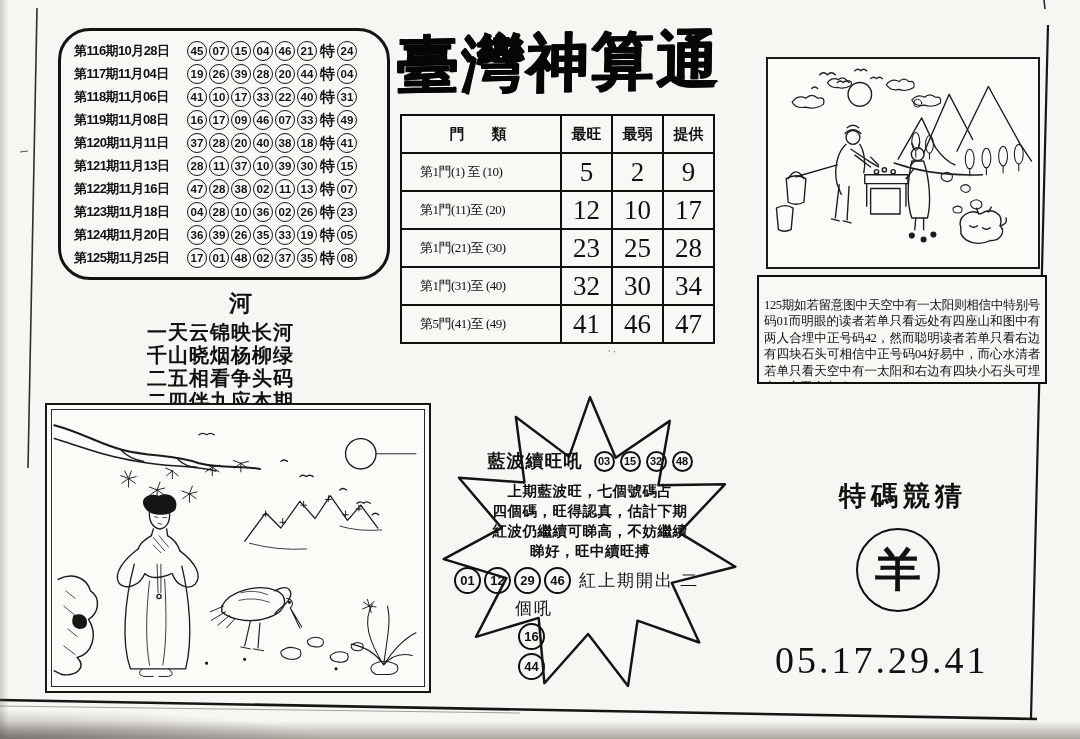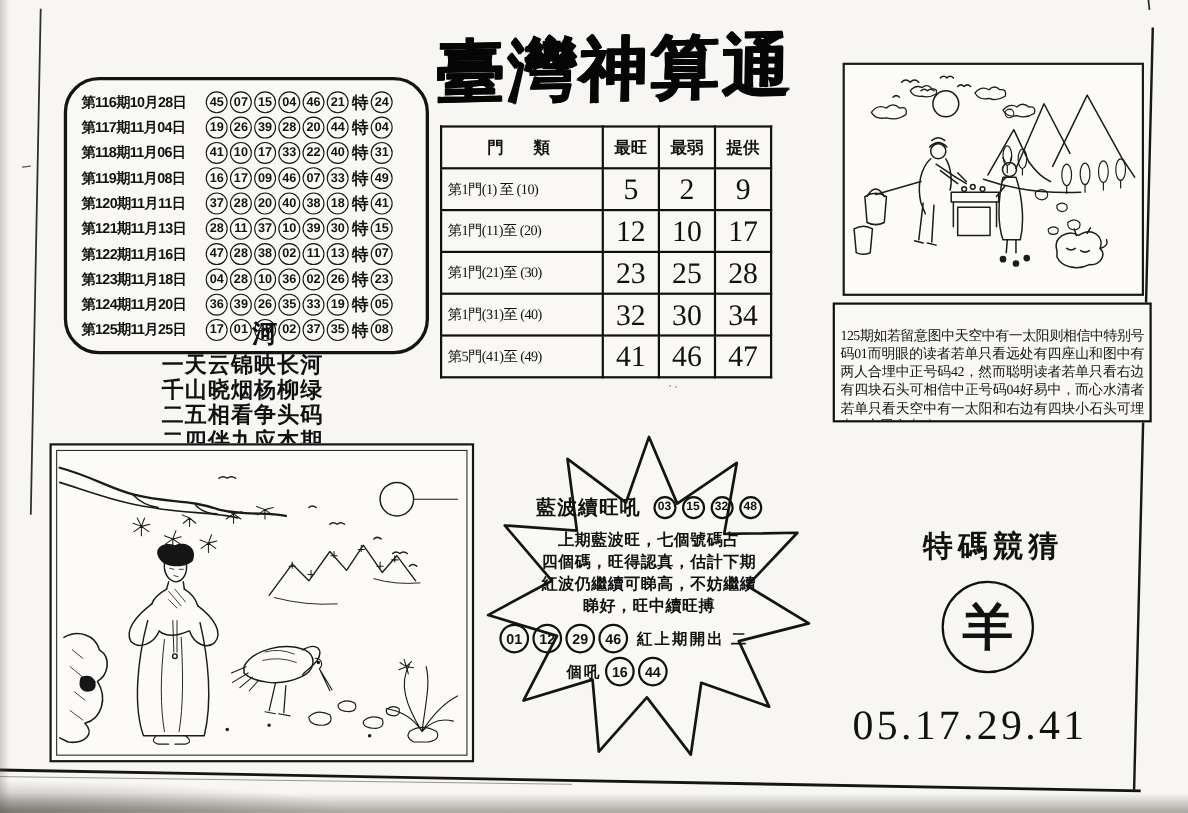--- a/index.html
+++ b/index.html
@@ -10,39 +10,39 @@
   .edge-bottom{position:absolute;left:0;right:0;bottom:0;height:18px;
     background:linear-gradient(to bottom,rgba(120,114,106,0),rgba(105,100,93,0.55));}
   .edge-bottom-left{position:absolute;left:0;bottom:0;width:320px;height:30px;
     background:radial-gradient(ellipse at 0% 100%,rgba(70,66,62,0.5),rgba(70,66,62,0) 70%);}
   .edge-left{position:absolute;left:0;top:0;width:9px;height:100%;
     background:linear-gradient(to right,rgba(100,96,90,0.28),rgba(100,96,90,0));}
   .tiny-dots{position:absolute;left:608px;top:340px;color:#8a8a86;font-size:13px;letter-spacing:2px;transform:rotate(8deg);}
   
   .results-box{position:absolute;left:58px;top:28px;width:332px;height:252px;
     border:3px solid #141414;border-radius:32px;box-sizing:border-box;
-    padding:9px 6px 8px 13px;display:flex;flex-direction:column;justify-content:space-between;background:#f9f8f4;margin-top:42px;}
+    padding:9px 6px 8px 13px;display:flex;flex-direction:column;justify-content:space-between;background:#f9f8f4;}
   .rrow{display:flex;align-items:center;height:22px;white-space:nowrap;}
   .rlabel{width:113px;font-family:"Liberation Sans","DejaVu Sans",sans-serif;font-size:13px;font-weight:600;letter-spacing:-0.6px;}
   .ncirc{display:inline-flex;width:20px;height:20px;border:1.6px solid #141414;border-radius:50%;
     align-items:center;justify-content:center;font-family:"Liberation Sans",sans-serif;
     font-size:11.5px;font-weight:700;margin-right:2px;box-sizing:border-box;background:#fbfaf7;}
   .te{font-size:15px;font-weight:700;margin:0 2px 0 1px;}
   
   .masthead{position:absolute;left:396px;top:20px;width:345px;height:96px;
     font-family:"DejaVu Serif","Liberation Serif",serif;font-size:62px;font-weight:900;
     letter-spacing:3px;transform:rotate(-1.2deg) skewX(-2deg);color:#060606;
     text-shadow:1px 0 #060606,0 1px #060606,1.5px 1px #060606;white-space:nowrap;}
   
   .stats{position:absolute;left:400px;top:114px;border-collapse:collapse;background:#f9f8f4;}
   .stats th,.stats td{border:2px solid #101010;text-align:center;padding:0;}
   .stats th{height:36px;font-size:15px;font-weight:700;}
   .stats th.cat-h{width:140px;letter-spacing:6px;}
   .stats th.v-h{width:49px;}
-  .stats td.cat{width:140px;height:36px;font-size:13px;text-align:left;padding-left:5px;letter-spacing:-0.5px;}
+  .stats td.cat{width:140px;height:36px;font-size:13px;text-align:left;padding-left:18px;letter-spacing:-0.5px;}
   .stats td.val{font-size:27px;font-family:"Liberation Serif",serif;}
   
   .poem{position:absolute;left:147px;top:288px;width:250px;font-weight:700;}
   .poem-title{font-size:23px;margin-left:82px;margin-bottom:2px;}
   .poem-line{font-size:20px;line-height:23px;letter-spacing:1px;}
   
   .illus{position:absolute;background:#fcfbf8;box-sizing:border-box;}
   .illus-tr{left:766px;top:57px;width:274px;height:212px;border:2px solid #1a1a1a;}
   .illus-bl{left:45px;top:403px;width:386px;height:290px;border:2.5px solid #161616;padding:4px;}
   .illus-bl .inner{width:100%;height:100%;border:1.2px solid #2a2a2a;box-sizing:border-box;}
@@ -59,22 +59,22 @@
   .star-title{font-size:18px;font-weight:700;letter-spacing:1px;margin-right:6px;}
   .scirc-s{display:inline-flex;width:21px;height:21px;border:2.4px solid #111;border-radius:50%;
     align-items:center;justify-content:center;font-family:"Liberation Sans",sans-serif;
     font-size:11px;font-weight:800;box-sizing:border-box;}
   .star-body{position:absolute;top:98px;left:22px;width:260px;text-align:center;
     font-size:14.5px;line-height:20px;font-weight:700;letter-spacing:0.5px;}
   .star-nums{position:absolute;top:184px;left:16px;display:flex;align-items:center;gap:3px;white-space:nowrap;}
   .scirc-l{display:inline-flex;width:27px;height:27px;border:2.4px solid #111;border-radius:50%;
     align-items:center;justify-content:center;font-family:"Liberation Sans",sans-serif;
     font-size:13px;font-weight:800;box-sizing:border-box;}
-  .star-note{font-size:14px;font-weight:700;margin-left:5px;letter-spacing:2px;}
-  .star-nums2{position:absolute;top:214px;left:72px;display:flex;align-items:center;gap:3px;}
+  .star-note{font-size:17px;font-weight:400;margin-left:5px;letter-spacing:2px;}
+  .star-nums2{position:absolute;top:214px;left:72px;display:flex;align-items:center;gap:3px;flex-direction:column;}
   
   .pred-title{position:absolute;left:818px;top:478px;width:170px;text-align:center;
     font-size:27px;font-weight:700;letter-spacing:5px;font-family:Liberation Mono, monospace;}
   .zodiac-circle{position:absolute;left:856px;top:528px;width:84px;height:84px;border:2.5px solid #101010;
     border-radius:50%;display:flex;align-items:center;justify-content:center;box-sizing:border-box;}
   .zodiac-char{font-size:46px;font-weight:700;}
   .pred-numbers{position:absolute;left:775px;top:638px;width:245px;text-align:left;
     font-size:38px;letter-spacing:3px;font-family:"Liberation Serif",serif;}
 </style>
 </head>

